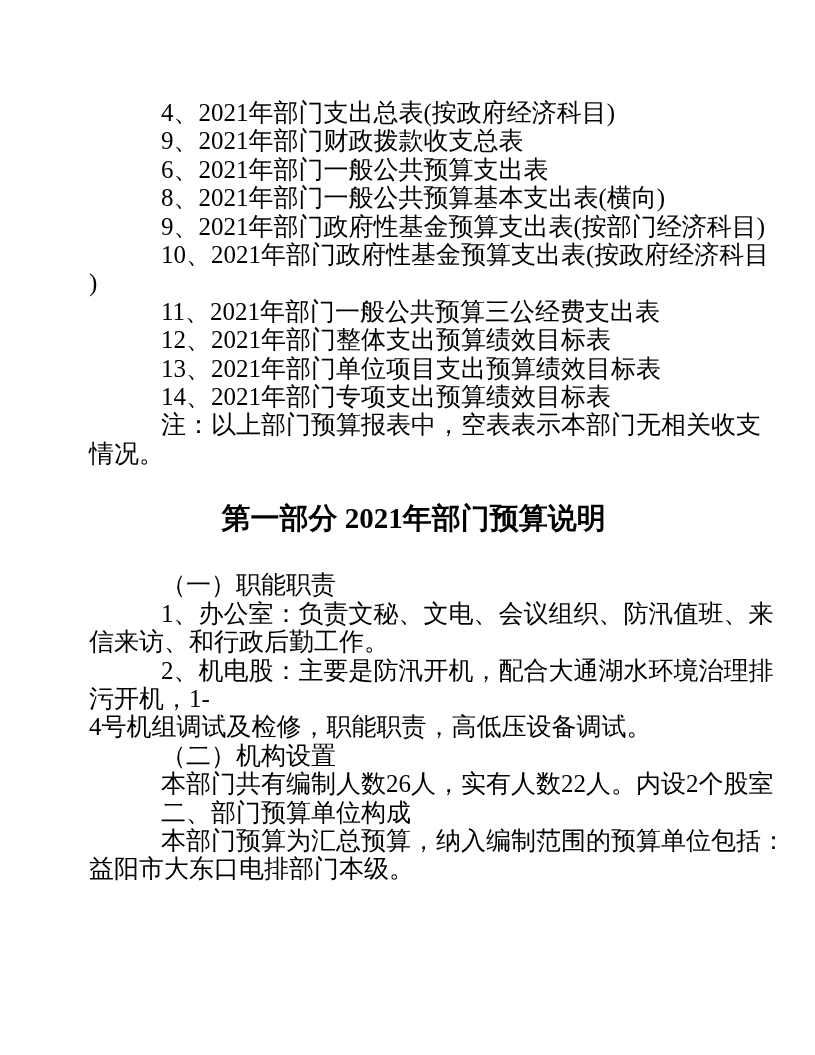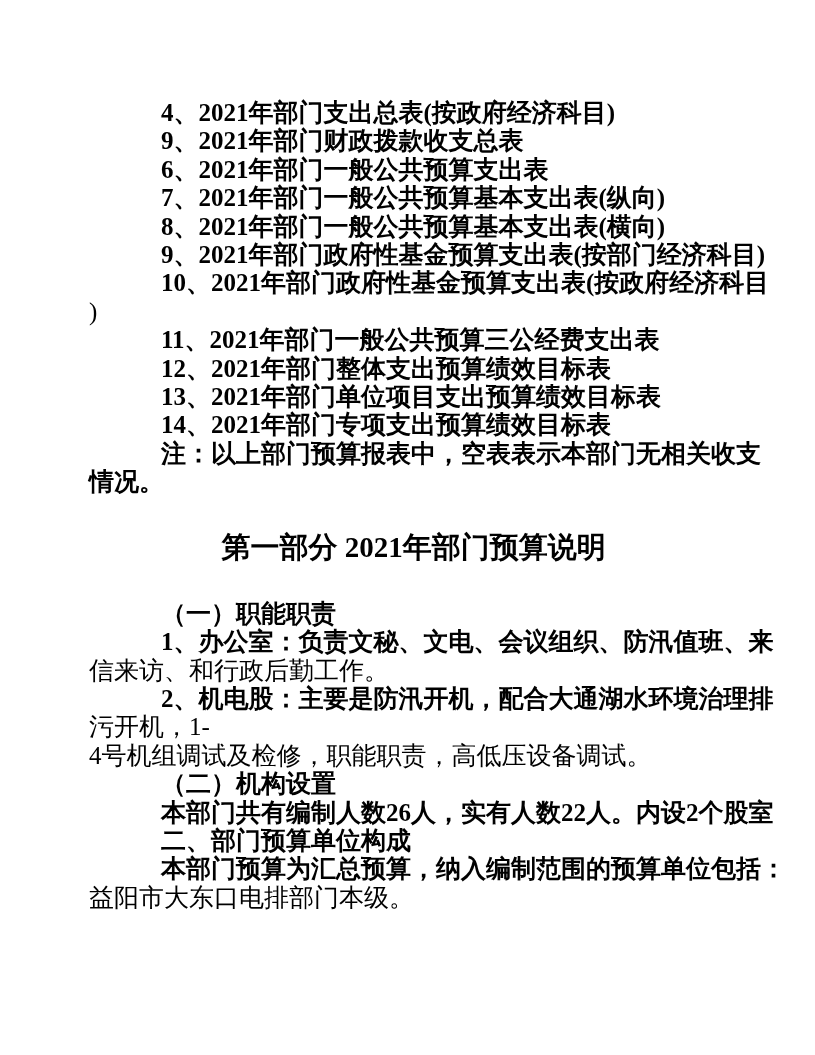--- a/index.html
+++ b/index.html
@@ -13,42 +13,41 @@
     overflow: hidden;
   }
   .content { padding-top: 99px; }
   .line {
     margin: 0;
     font-size: 25px;
     line-height: 28.4px;
     white-space: nowrap;
     color: #000000;
   }
-  .indent { padding-left: 161px; font-weight: bold; }
+  .indent { padding-left: 161px; }
   .flush  { padding-left: 89px; }
-  .b { font-weight: bold; }
+  .b { font-weight: normal; }
   .title {
     margin: 28px 0 31px 12px;
     font-size: 29px;
     line-height: 44px;
     font-weight: bold;
     text-align: center;
     white-space: nowrap;
   }
 </style>
 </head>
 <body>
 
 <div class="page">
   <div class="content">
 
     <p class="line indent">4、2021年部门支出总表(按政府经济科目)</p>
     <p class="line indent">9、2021年部门财政拨款收支总表</p>
     <p class="line indent">6、2021年部门一般公共预算支出表</p>
-    <p class="line indent">7、2021年部门一般公共预算基本支出表(纵向)</p>
     <p class="line indent">8、2021年部门一般公共预算基本支出表(横向)</p>
     <p class="line indent">9、2021年部门政府性基金预算支出表(按部门经济科目)</p>
     <p class="line indent">10、2021年部门政府性基金预算支出表(按政府经济科目</p>
     <p class="line flush">)</p>
     <p class="line indent">11、2021年部门一般公共预算三公经费支出表</p>
     <p class="line indent">12、2021年部门整体支出预算绩效目标表</p>
     <p class="line indent">13、2021年部门单位项目支出预算绩效目标表</p>
     <p class="line indent">14、2021年部门专项支出预算绩效目标表</p>
 
     <p class="line indent b">注：以上部门预算报表中，空表表示本部门无相关收支</p>

